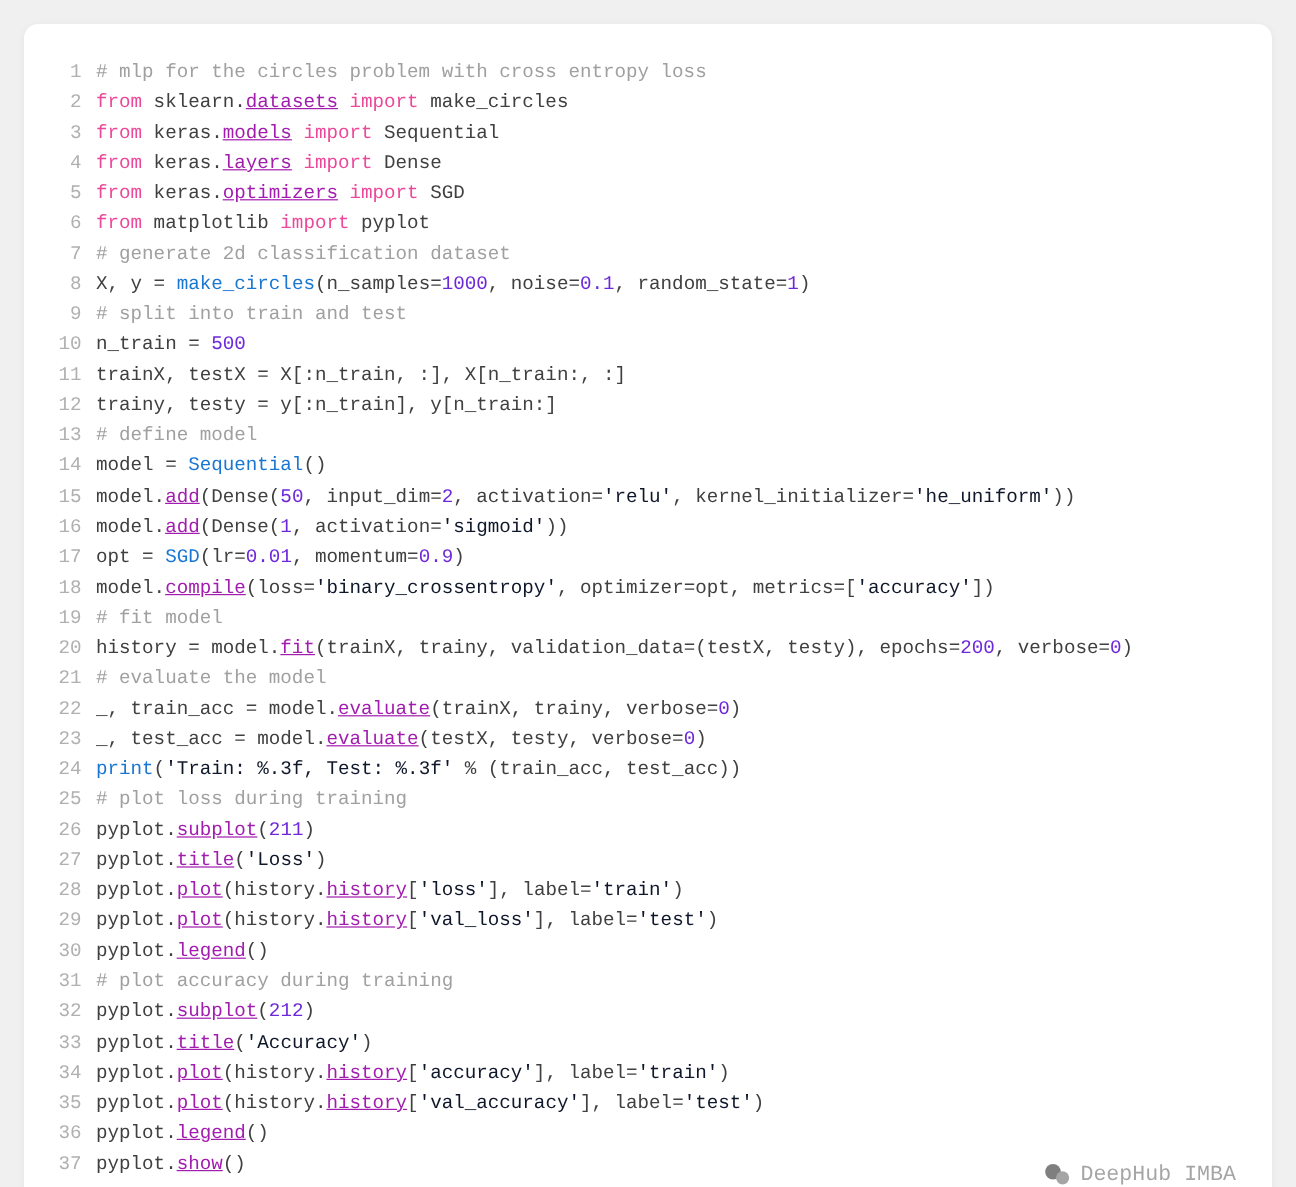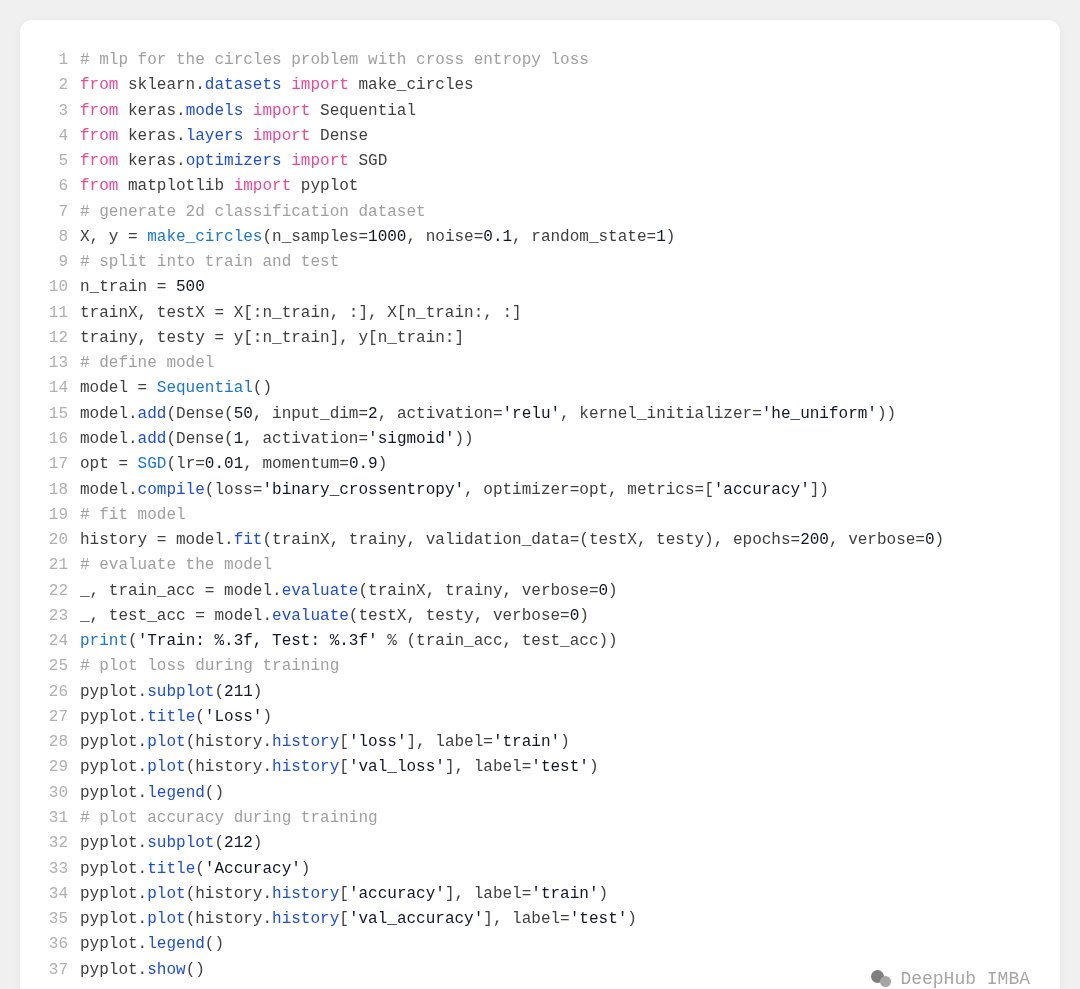--- a/index.html
+++ b/index.html
@@ -31,25 +31,25 @@
     text-align: right;
     flex-shrink: 0;
     user-select: none;
     padding-right: 12px;
   }
   .code {
     flex: 1;
   }
   .c  { color: #a0a0a0; margin-top: 16px; } 
   .k  { color: #ec4899; } 
-  .na { color: #1d4ed8; } 
+  .na { color: #a21caf; text-decoration: underline; } 
   .nf { color: #1976d2; } 
   .s  { color: #0f172a; } 
   .n  { color: #404040; } 
-  .mi { color: #0f172a; } 
+  .mi { color: #6d28d9; } 
   .p  { color: #404040; } 
   .watermark {
     position: absolute;
     right: 30px;
     bottom: 20px;
     display: flex;
     align-items: center;
     opacity: 0.75;
   }
   .wm-icon {

